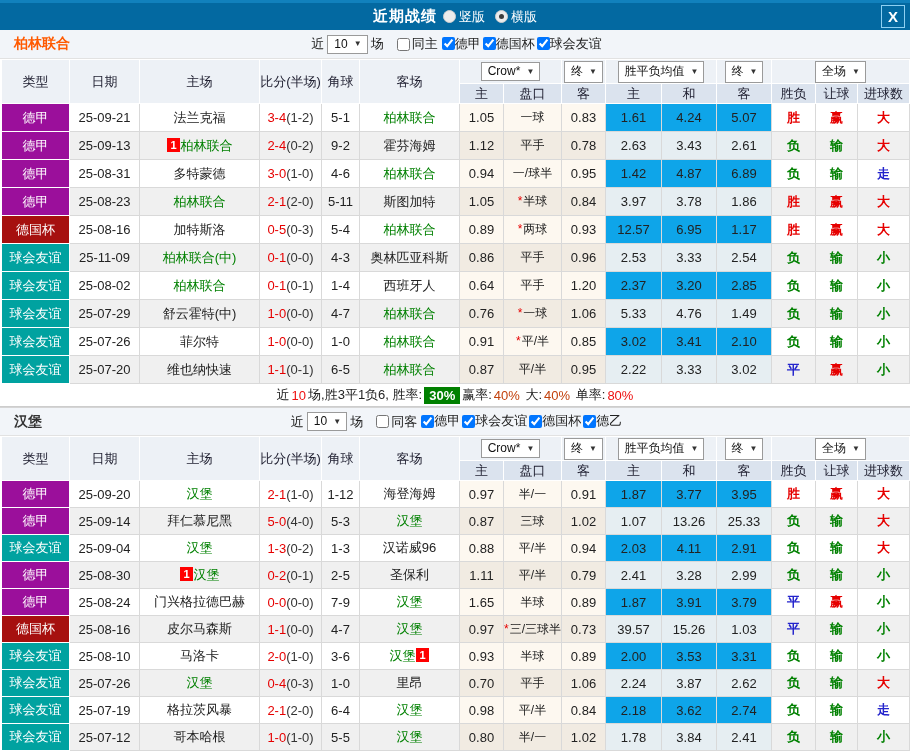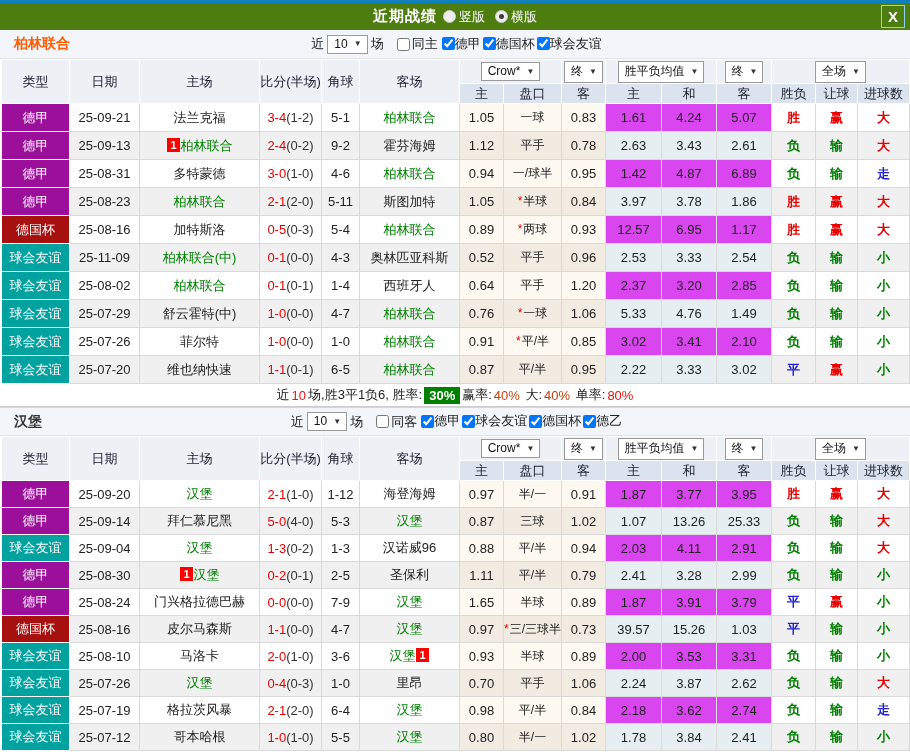--- a/index.html
+++ b/index.html
@@ -1,20 +1,20 @@
 <!DOCTYPE html>
 <html><head>
 <meta charset="utf-8">
 <style>
   *{box-sizing:border-box;margin:0;padding:0}
   body{width:910px;font-family:"Liberation Sans","DejaVu Sans",sans-serif;background:#fff;-webkit-font-smoothing:antialiased}
   .window{width:910px;overflow:hidden}
 
   
-  .titlebar{height:30px;background:#4d7c0f;border-top:3px solid #1181bd;position:relative;display:flex;align-items:center;justify-content:center;color:#fff}
+  .titlebar{height:30px;background:#0369a1;border-top:3px solid #1181bd;position:relative;display:flex;align-items:center;justify-content:center;color:#fff}
   .title-text{font-weight:bold;font-size:15px;letter-spacing:1px}
   .radio-group{display:flex;align-items:center;margin-left:6px;font-size:13px;gap:10px}
   .radio-item{display:flex;align-items:center;cursor:pointer}
   .radio-dot{width:13px;height:13px;border-radius:50%;background:#ececec;border:1px solid #cfcfcf;display:inline-block;position:relative;margin-right:3px}
   .radio-item.checked .radio-dot::after{content:"";position:absolute;left:3px;top:3px;width:5px;height:5px;border-radius:50%;background:#3c3c3c}
   .close-btn{position:absolute;right:5px;top:2px;width:24px;height:23px;display:flex;align-items:center;justify-content:center;font-size:15px;font-weight:bold;color:#fff;border:1px solid #8ed0f2;cursor:pointer}
 
   
   .filter-bar{height:29px;background:#f2f5f9;display:flex;align-items:center;position:relative;border-bottom:1px solid #e2e2e2}
   .filter-bar.second{border-top:1px solid #d5d5d5}
@@ -30,21 +30,21 @@
 
   
   table{border-collapse:collapse;table-layout:fixed;width:908px;margin:0 1px}
   th{font-weight:normal;font-size:13px;color:#223;background:#dbe3ee;border:1px solid #fff;height:20px;overflow:hidden;white-space:nowrap}
   tr.dd-row th{background:#edf1f6;height:24px}
   td.c{border:1px solid #d9d9d9;height:28px;text-align:center;font-size:13px;color:#222;white-space:nowrap;overflow:hidden;background:#fff}
   .t2 td.c{height:27px}
   tr.even td.c{background:#f0f0f0}
   td.c.odds{background:#fdf8f0}
   tr.even td.c.odds{background:#f1ebe2}
-  td.c.avg{background:#d946ef}
+  td.c.avg{background:#0ea5e9}
   tr.even td.c.avg{background:#e6eef2}
   td.c.type{color:#fff;border-color:#fff;font-size:13px}
   td.c.hcap{font-size:12px}
   td.c.res{font-weight:bold}
   .team-green{color:#008000}
   .ft{color:#e60000}
   .ht{color:#333;margin-left:0}
   .star{color:#e60000;margin-right:1px}
   .badge1{display:inline-block;background:#ff0000;color:#fff;font-size:11px;font-weight:bold;line-height:14px;padding:0 3px;margin:0 1px;vertical-align:1px}
 
@@ -248,21 +248,21 @@
               <td class="c res" style="color: rgb(230, 0, 0);">赢</td>
               <td class="c res" style="color: rgb(230, 0, 0);">大</td>
             </tr>
             <tr class="even">
               <td class="c type" style="background: rgb(0, 162, 160);">球会友谊</td>
               <td class="c date">25-11-09</td>
               <td class="c team"><span class="team-green">柏林联合(中)</span></td>
               <td class="c score"><span class="ft">0-1</span><span class="ht">(0-0)</span></td>
               <td class="c corner">4-3</td>
               <td class="c team"><span>奥林匹亚科斯</span></td>
-              <td class="c odds">0.52</td>
+              <td class="c odds">0.86</td>
               <td class="c odds hcap">平手</td>
               <td class="c odds">0.96</td>
               <td class="c avg">2.53</td>
               <td class="c avg">3.33</td>
               <td class="c avg">2.54</td>
               <td class="c res" style="color: rgb(0, 128, 0);">负</td>
               <td class="c res" style="color: rgb(0, 128, 0);">输</td>
               <td class="c res" style="color: rgb(0, 128, 0);">小</td>
             </tr>
             <tr>

